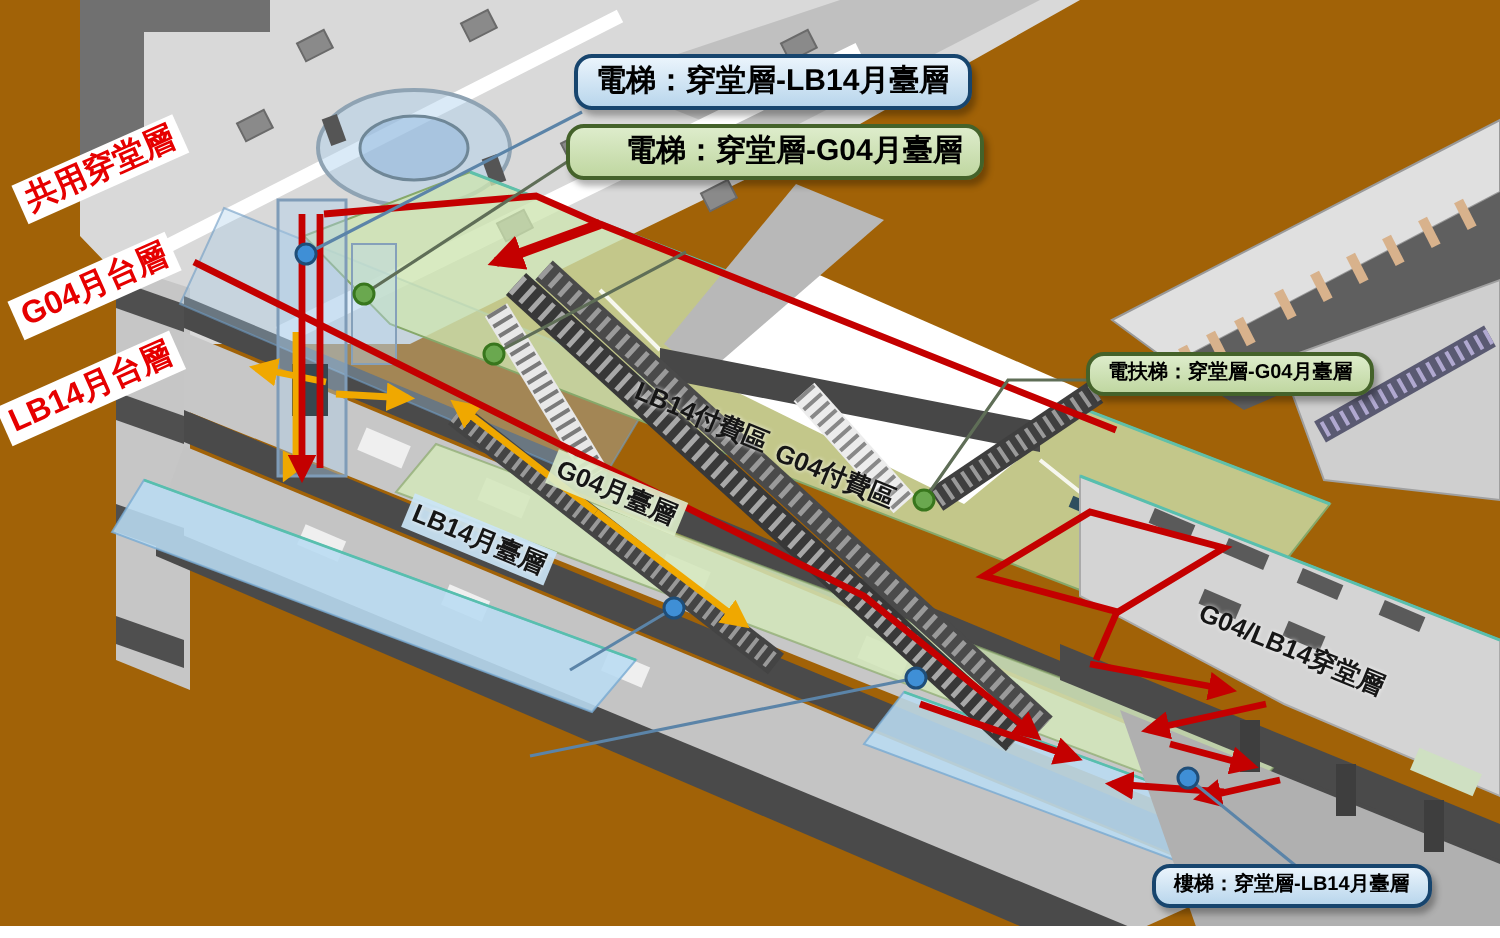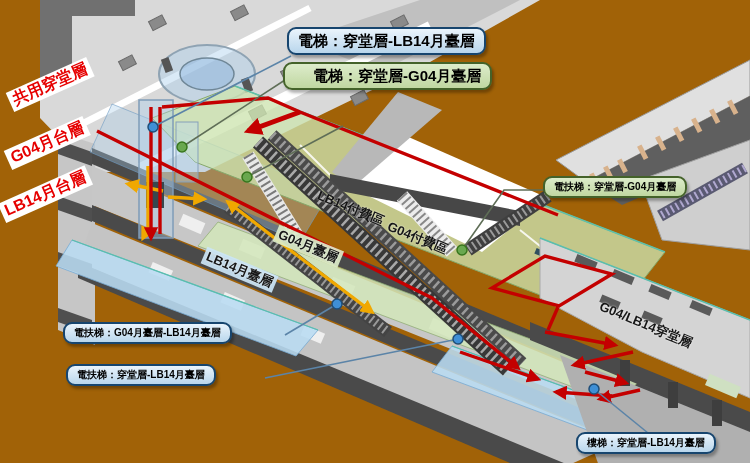--- a/index.html
+++ b/index.html
@@ -212,22 +212,20 @@
       <circle cx="182" cy="147" r="5" fill="#6aa84f" stroke="#38761d"></circle>
       <circle cx="247" cy="177" r="5" fill="#6aa84f" stroke="#38761d"></circle>
       <circle cx="462" cy="250" r="5" fill="#6aa84f" stroke="#38761d"></circle>
     </g>
   </g>
 </svg>
 
 <div class="callout blue" style="left:287px;top:27px;">電梯：穿堂層-LB14月臺層</div>
 <div class="callout green" style="left:283px;top:62px;padding-left:28px;">電梯：穿堂層-G04月臺層</div>
 <div class="callout green sm" style="left:543px;top:176px;">電扶梯：穿堂層-G04月臺層</div>
-<div class="callout blue sm" style="left:63px;top:322px;">電扶梯：G04月臺層-LB14月臺層</div>
-<div class="callout blue sm" style="left:66px;top:364px;">電扶梯：穿堂層-LB14月臺層</div>
 <div class="callout blue sm" style="left:576px;top:432px;">樓梯：穿堂層-LB14月臺層</div>
 
 <div class="level-tag" style="left:10px;top:92px;">共用穿堂層</div>
 <div class="level-tag" style="left:8px;top:150px;">G04月台層</div>
 <div class="level-tag" style="left:2px;top:203px;">LB14月台層</div>
 
 <div class="area-tag" style="left:318px;top:186px;">LB14付費區</div>
 <div class="area-tag" style="left:388px;top:217px;">G04付費區</div>
 <div class="area-tag greenbg" style="left:276px;top:224px;">G04月臺層</div>
 <div class="area-tag bluebg" style="left:204px;top:246px;">LB14月臺層</div>

